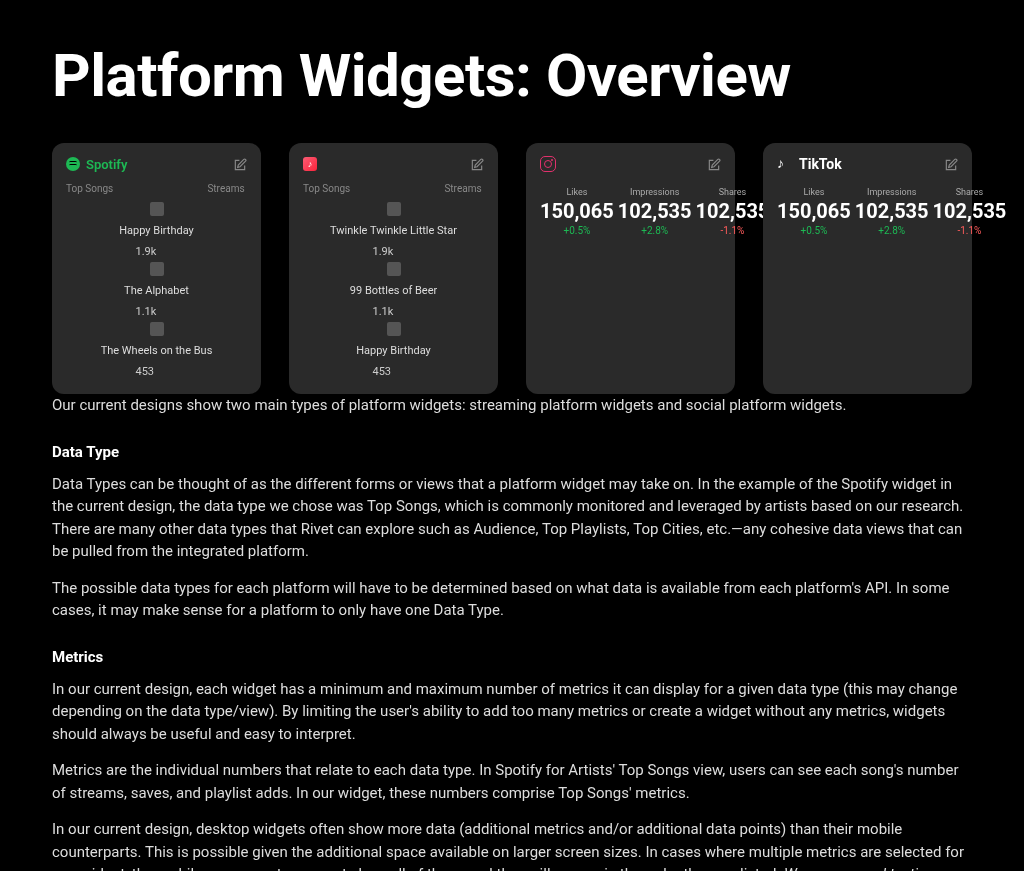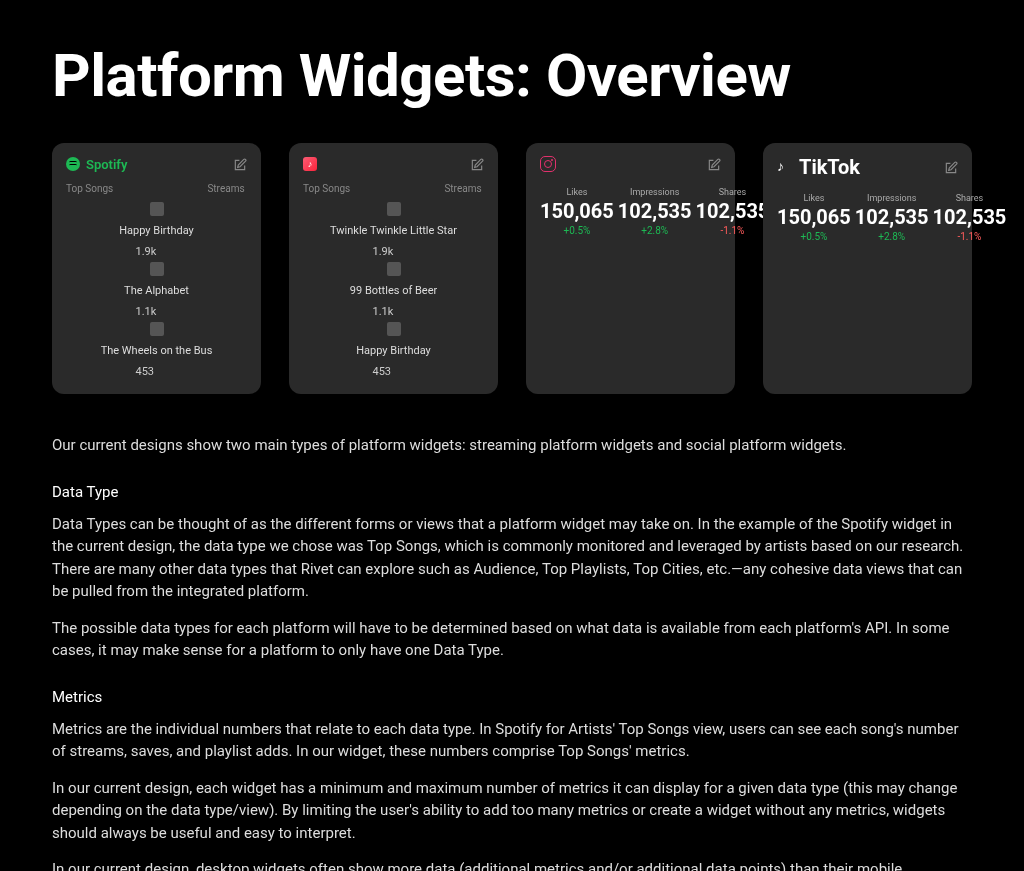--- a/index.html
+++ b/index.html
@@ -22,21 +22,20 @@
   h1 {
     color: #fff;
     font-size: 60px;
     font-weight: 700;
     letter-spacing: -0.5px;
     margin-bottom: 32px;
   }
   .widget-row {
     display: flex;
     gap: 28px;
-    margin-bottom: 40px;
   }
   .widget {
     background: #2a2a2a;
     border-radius: 12px;
     padding: 12px 14px 14px 14px;
     flex: 1;
     position: relative;
     min-width: 0;
   }
   .widget-header {
@@ -48,21 +47,21 @@
   }
   .brand {
     display: flex;
     align-items: center;
     gap: 6px;
     font-size: 13px;
     font-weight: 600;
   }
   .brand-spotify { color: #1DB954; }
   .brand-apple { color: #fff; }
-  .brand-tiktok { color: #fff; font-weight: 700; font-size: 20px; }
+  .brand-tiktok { color: #fff; font-weight: 700; font-size: 14px; }
   .spotify-icon {
     width: 14px; height: 14px; border-radius: 50%;
     background: #1DB954; position: relative;
   }
   .spotify-icon::before {
     content: ""; position: absolute; left: 3px; right: 3px; top: 4px;
     height: 2px; border-top: 1.5px solid #000; border-radius: 2px;
   }
   .spotify-icon::after {
     content: ""; position: absolute; left: 3px; right: 3px; top: 7px;
@@ -125,21 +124,21 @@
   .metric-label { font-size: 9px; color: #aaa; margin-bottom: 2px; }
   .metric-value { font-size: 20px; font-weight: 700; color: #fff; margin-bottom: 2px; }
   .metric-delta { font-size: 10px; }
   .delta-pos { color: #1DB954; }
   .delta-neg { color: #ff5c5c; }
   .body-text {
     font-size: 15px; line-height: 1.5; color: #ddd;
     margin-bottom: 14px;
   }
   .section-heading {
-    font-size: 15px; font-weight: 400; color: #fff;
+    font-size: 15px; font-weight: 700; color: #fff;
     margin-top: 26px; margin-bottom: 12px;
   }
   em { font-style: italic; }
 </style>
 </head>
 <body>
 
 <div class="page">
   <h1>Platform Widgets: Overview</h1>
 
@@ -277,19 +276,19 @@
 
   </div>
 
   <p class="body-text">Our current designs show two main types of platform widgets: streaming platform widgets and social platform widgets.</p>
 
   <h3 class="section-heading">Data Type</h3>
   <p class="body-text">Data Types can be thought of as the different forms or views that a platform widget may take on. In the example of the Spotify widget in the current design, the data type we chose was Top Songs, which is commonly monitored and leveraged by artists based on our research. There are many other data types that Rivet can explore such as Audience, Top Playlists, Top Cities, etc.—any cohesive data views that can be pulled from the integrated platform.</p>
   <p class="body-text">The possible data types for each platform will have to be determined based on what data is available from each platform's API. In some cases, it may make sense for a platform to only have one Data Type.</p>
 
   <h3 class="section-heading">Metrics</h3>
+  <p class="body-text">In our current design, each widget has a minimum and maximum number of metrics it can display for a given data type (this may change depending on the data type/view). By limiting the user's ability to add too many metrics or create a widget without any metrics, widgets should always be useful and easy to interpret.</p>
   <p class="body-text">Metrics are the individual numbers that relate to each data type. In Spotify for Artists' Top Songs view, users can see each song's number of streams, saves, and playlist adds. In our widget, these numbers comprise Top Songs' metrics.</p>
-  <p class="body-text">In our current design, each widget has a minimum and maximum number of metrics it can display for a given data type (this may change depending on the data type/view). By limiting the user's ability to add too many metrics or create a widget without any metrics, widgets should always be useful and easy to interpret.</p>
   <p class="body-text">
     <span>In our current design, desktop widgets often show more data (additional metrics and/or additional data points) than their mobile counterparts. This is possible given the additional space available on larger screen sizes. In cases where multiple metrics are selected for one widget, the mobile components may not show all of them, and they will appear in the order they are listed. </span><em>We recommend testing whether this creates confusion for the user.</em>
   </p>
 
 </div>
 
 </body></html>

